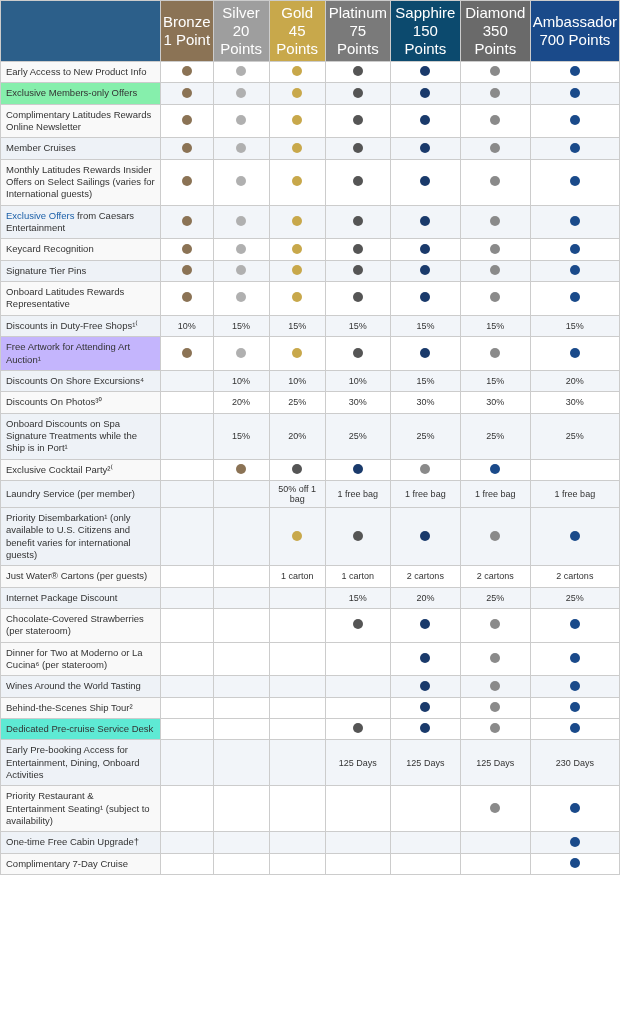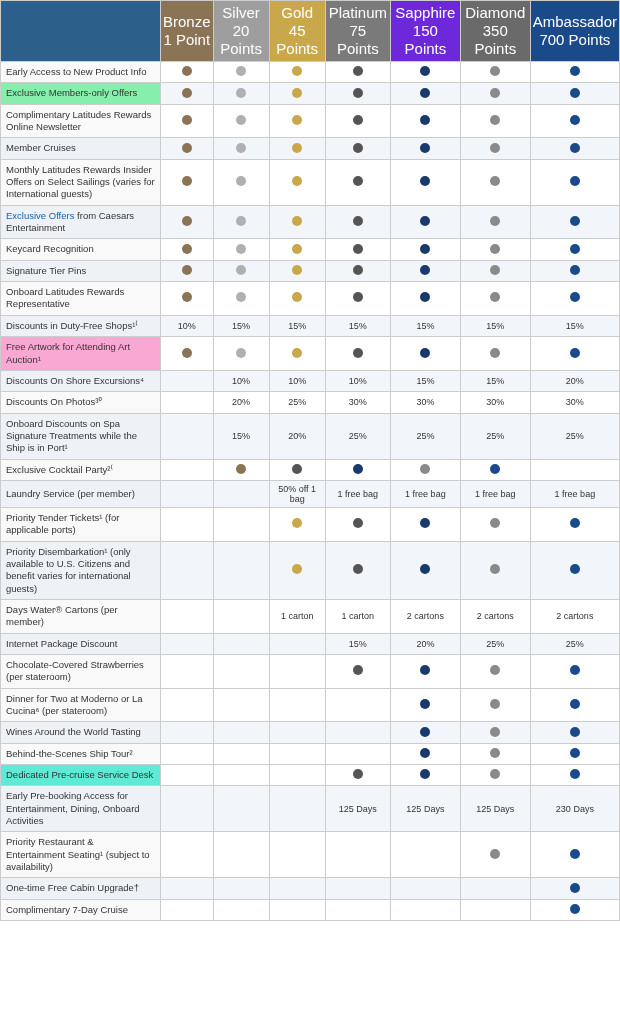--- a/index.html
+++ b/index.html
@@ -5,21 +5,21 @@
     * { box-sizing: border-box; margin: 0; padding: 0; }
     body { font-family: Arial, sans-serif; font-size: 10px; background: #fff; color: #333; }
     .table-container { width: 620px; overflow-x: auto; }
     table { width: 620px; border-collapse: collapse; }
     th, td { border: 1px solid #ccc; text-align: center; vertical-align: middle; padding: 3px 2px; }
     th { background: #2c5f8a; color: #fff; font-size: 15px; font-weight: normal; line-height: 1.2; }
     th.bronze { background: #8b7355; }
     th.silver { background: #9e9e9e; }
     th.gold { background: #c8a84b; }
     th.platinum { background: #7a7a7a; }
-    th.sapphire { background: #6d28d9; margin-top: 40px; }
+    th.sapphire { background: #0c4a6e; margin-top: 40px; }
     th.diamond { background: #6a6a6a; }
     th.ambassador { background: #1a4a8a; }
     td.feature-col { text-align: left; font-size: 9.5px; padding: 4px 5px; line-height: 1.3; background: #f9f9f9; }
     td.feature-col a { color: #1a5fa8; text-decoration: none; }
     td { font-size: 9px; }
     tr:nth-child(even) td { background: #f2f5f9; }
     tr:nth-child(even) td.feature-col { background: #eef2f7; }
     tr:nth-child(odd) td { background: #fff; }
     tr:nth-child(odd) td.feature-col { background: #f9f9f9; }
     .dot { display: inline-block; width: 10px; height: 10px; border-radius: 50%; }
@@ -143,21 +143,21 @@
           <td class="feature-col" style="background: rgb(238, 242, 247);">Discounts in Duty-Free Shops¹⁽</td>
           <td style="background: rgb(242, 245, 249);"><span>10%</span></td>
           <td style="background: rgb(242, 245, 249);"><span>15%</span></td>
           <td style="background: rgb(242, 245, 249);"><span>15%</span></td>
           <td style="background: rgb(242, 245, 249);"><span>15%</span></td>
           <td style="background: rgb(242, 245, 249);"><span>15%</span></td>
           <td style="background: rgb(242, 245, 249);"><span>15%</span></td>
           <td style="background: rgb(242, 245, 249);"><span>15%</span></td>
         </tr>
         <tr>
-          <td class="feature-col" style="background: #f9a8d4;">Free Artwork for Attending Art Auction¹</td>
+          <td class="feature-col" style="background: #c4b5fd;">Free Artwork for Attending Art Auction¹</td>
           <td style="background: rgb(255, 255, 255);"><span class="dot dot-bronze"></span></td>
           <td style="background: rgb(255, 255, 255);"><span class="dot dot-silver"></span></td>
           <td style="background: rgb(255, 255, 255);"><span class="dot dot-gold"></span></td>
           <td style="background: rgb(255, 255, 255);"><span class="dot dot-platinum"></span></td>
           <td style="background: rgb(255, 255, 255);"><span class="dot dot-sapphire"></span></td>
           <td style="background: rgb(255, 255, 255);"><span class="dot dot-diamond"></span></td>
           <td style="background: rgb(255, 255, 255);"><span class="dot dot-ambassador"></span></td>
         </tr>
         <tr>
           <td class="feature-col" style="background: rgb(238, 242, 247);">Discounts On Shore Excursions⁴</td>
@@ -203,41 +203,31 @@
           <td class="feature-col" style="background: rgb(238, 242, 247);">Laundry Service (per member)</td>
           <td style="background: rgb(242, 245, 249);"></td>
           <td style="background: rgb(242, 245, 249);"></td>
           <td style="background: rgb(242, 245, 249);"><span>50% off 1 bag</span></td>
           <td style="background: rgb(242, 245, 249);"><span>1 free bag</span></td>
           <td style="background: rgb(242, 245, 249);"><span>1 free bag</span></td>
           <td style="background: rgb(242, 245, 249);"><span>1 free bag</span></td>
           <td style="background: rgb(242, 245, 249);"><span>1 free bag</span></td>
         </tr>
         <tr>
-          <td class="feature-col" style="background: rgb(249, 249, 249);">Priority Tender Tickets¹ (for applicable ports)</td>
-          <td style="background: rgb(255, 255, 255);"></td>
-          <td style="background: rgb(255, 255, 255);"></td>
-          <td style="background: rgb(255, 255, 255);"><span class="dot dot-gold"></span></td>
-          <td style="background: rgb(255, 255, 255);"><span class="dot dot-platinum"></span></td>
-          <td style="background: rgb(255, 255, 255);"><span class="dot dot-sapphire"></span></td>
-          <td style="background: rgb(255, 255, 255);"><span class="dot dot-diamond"></span></td>
-          <td style="background: rgb(255, 255, 255);"><span class="dot dot-ambassador"></span></td>
-        </tr>
-        <tr>
           <td class="feature-col" style="background: rgb(238, 242, 247);">Priority Disembarkation¹ (only available to U.S. Citizens and benefit varies for international guests)</td>
           <td style="background: rgb(242, 245, 249);"></td>
           <td style="background: rgb(242, 245, 249);"></td>
           <td style="background: rgb(242, 245, 249);"><span class="dot dot-gold"></span></td>
           <td style="background: rgb(242, 245, 249);"><span class="dot dot-platinum"></span></td>
           <td style="background: rgb(242, 245, 249);"><span class="dot dot-sapphire"></span></td>
           <td style="background: rgb(242, 245, 249);"><span class="dot dot-diamond"></span></td>
           <td style="background: rgb(242, 245, 249);"><span class="dot dot-ambassador"></span></td>
         </tr>
         <tr>
-          <td class="feature-col" style="background: rgb(249, 249, 249);">Days Water® Cartons (per member)</td>
+          <td class="feature-col" style="background: rgb(249, 249, 249);">Just Water® Cartons (per guests)</td>
           <td style="background: rgb(255, 255, 255);"></td>
           <td style="background: rgb(255, 255, 255);"></td>
           <td style="background: rgb(255, 255, 255);"><span>1 carton</span></td>
           <td style="background: rgb(255, 255, 255);"><span>1 carton</span></td>
           <td style="background: rgb(255, 255, 255);"><span>2 cartons</span></td>
           <td style="background: rgb(255, 255, 255);"><span>2 cartons</span></td>
           <td style="background: rgb(255, 255, 255);"><span>2 cartons</span></td>
         </tr>
         <tr>
           <td class="feature-col" style="background: rgb(238, 242, 247);">Internet Package Discount</td>

